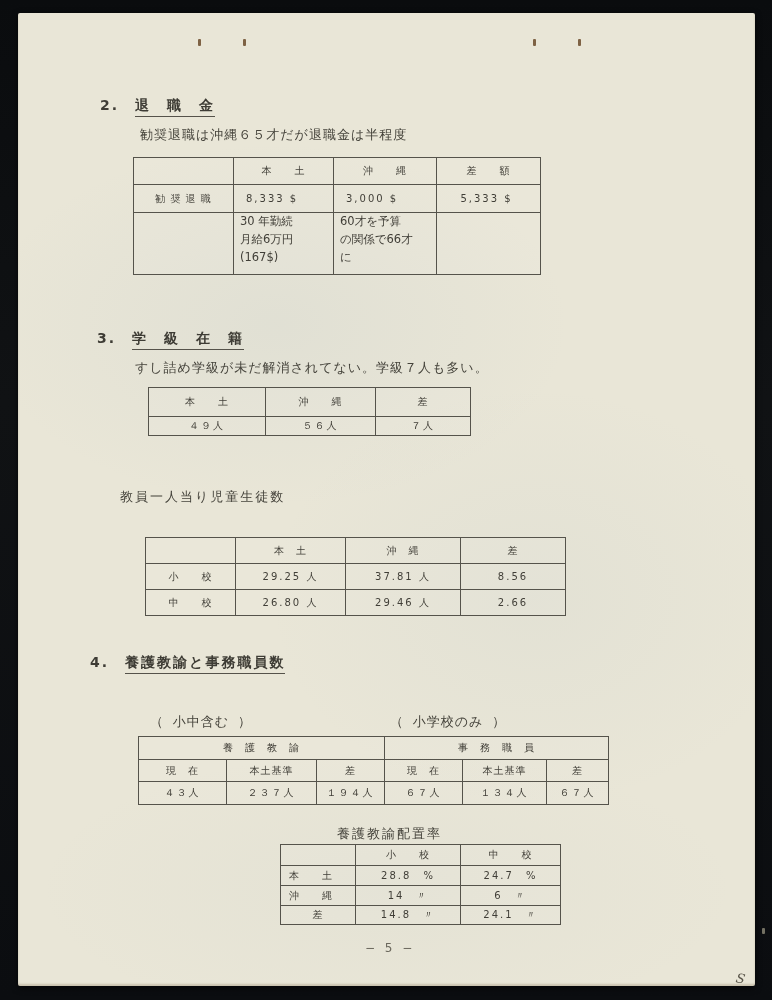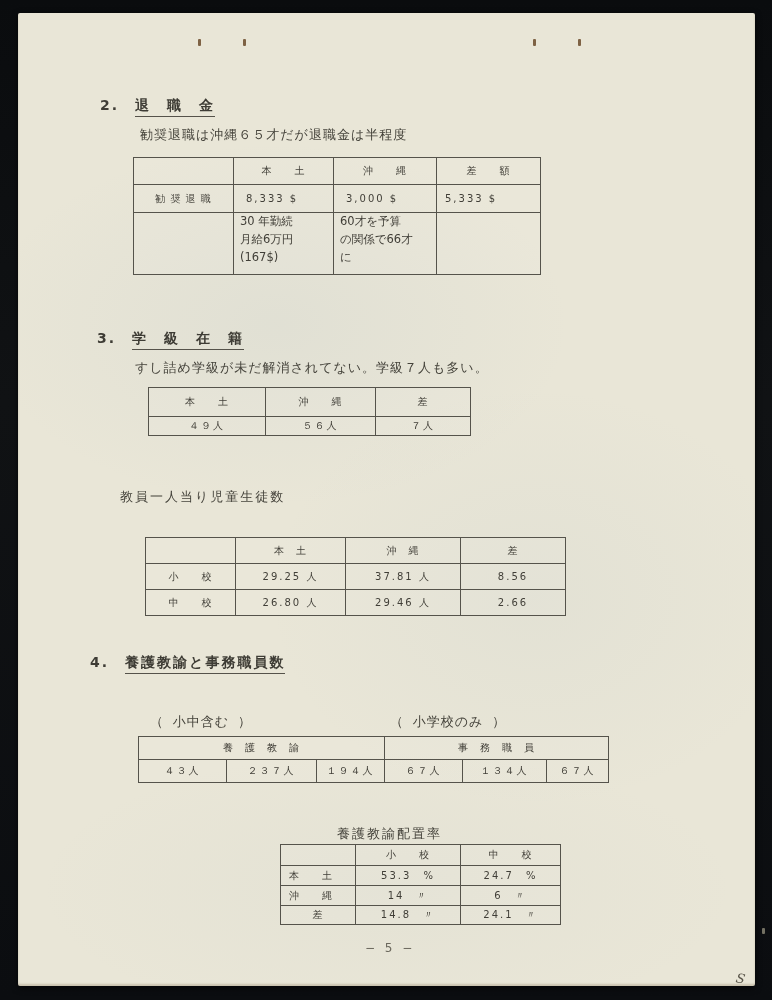--- a/index.html
+++ b/index.html
@@ -63,21 +63,21 @@
         <tr style="height:27px;">
       <th></th>
       <th>本　　土</th>
       <th>沖　　縄</th>
       <th>差　　額</th>
     </tr>
     <tr style="height:28px;">
       <td>勧 奨 退 職</td>
       <td class="val" style="text-align:left;padding-left:12px;">8,333 $</td>
       <td class="val" style="text-align:left;padding-left:12px;">3,000 $</td>
-      <td class="val" style="text-align:left;padding-left:8px;">5,333 $</td>
+      <td class="val" style="text-align:center;padding-left:0;">5,333 $</td>
     </tr>
     <tr style="height:62px;">
       <td></td>
       <td class="note">30 年勤続
 月給6万円(167$)</td>
       <td class="note">60才を予算
 の関係で66才
 に</td>
       <td class="note"></td>
     </tr>
@@ -154,20 +154,28 @@
         <col style="width:68px">
         <col style="width:78px">
         <col style="width:84px">
         <col style="width:62px">
       </colgroup>
     <tbody>
         <tr style="height:23px;">
       <th colspan="3">養　護　教　諭</th>
       <th colspan="3">事　務　職　員</th>
     </tr>
+    <tr style="height:22px;">
+      <th>現　在</th>
+      <th>本土基準</th>
+      <th>差</th>
+      <th>現　在</th>
+      <th>本土基準</th>
+      <th>差</th>
+    </tr>
     <tr style="height:23px;">
       <td class="val">４３人</td>
       <td class="val">２３７人</td>
       <td class="val">１９４人</td>
       <td class="val">６７人</td>
       <td class="val">１３４人</td>
       <td class="val">６７人</td>
     </tr>
   </tbody>
     </table>
@@ -181,21 +189,21 @@
         <col style="width:100px">
       </colgroup>
     <tbody>
         <tr style="height:21px;">
       <th></th>
       <th>小　　校</th>
       <th>中　　校</th>
     </tr>
     <tr style="height:20px;">
       <td style="text-align:left;padding-left:8px;">本　　土</td>
-      <td class="val">53.3　%</td>
+      <td class="val">28.8　%</td>
       <td class="val">24.7　%</td>
     </tr>
     <tr style="height:20px;">
       <td style="text-align:left;padding-left:8px;">沖　　縄</td>
       <td class="val">14　〃</td>
       <td class="val">6　〃</td>
     </tr>
     <tr style="height:19px;">
       <td>差</td>
       <td class="val">14.8　〃</td>

